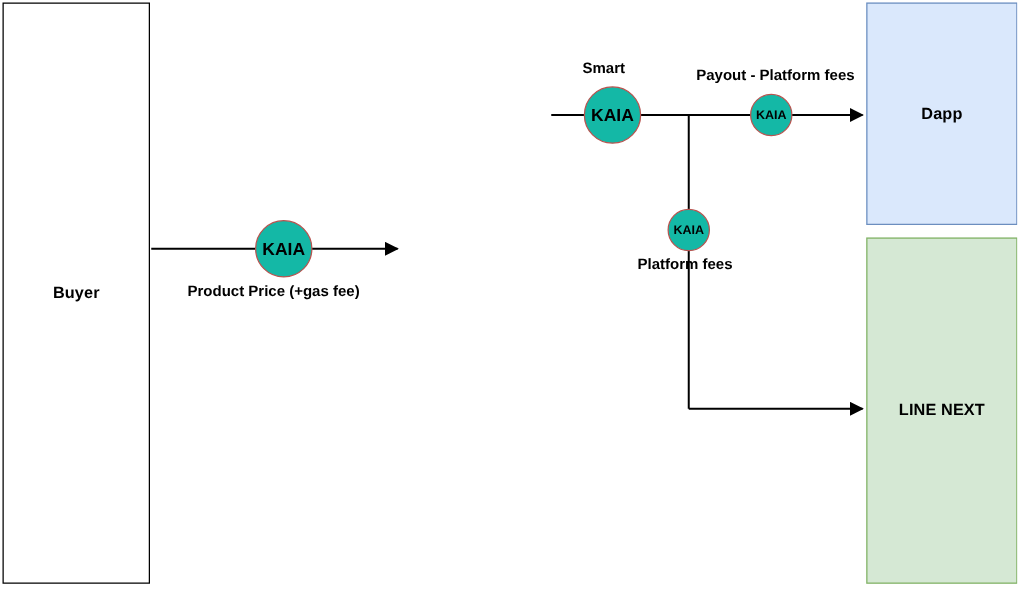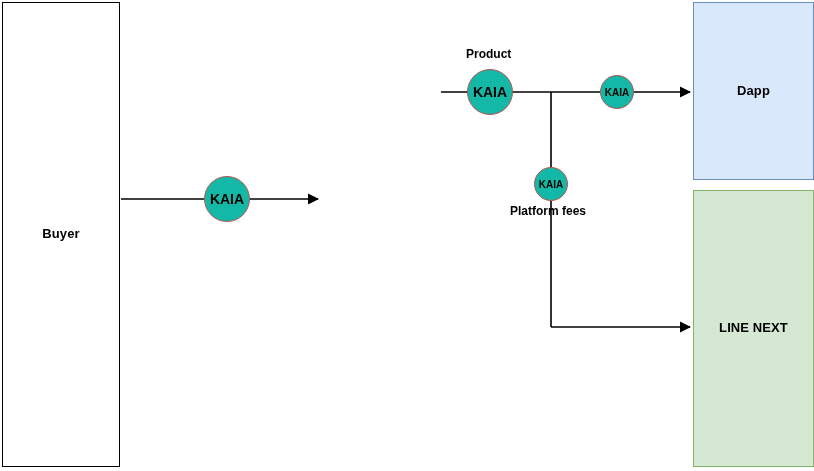--- a/index.html
+++ b/index.html
@@ -180,19 +180,21 @@
   </div>
 
   <div class="kaia-token kaia-sm" id="kaia-payout-net">
     <span>KAIA</span>
   </div>
 
   <div class="kaia-token kaia-sm" id="kaia-platform-fees">
     <span>KAIA</span>
   </div>
 
-
-  <div class="edge-label" id="label-payout">Product</div>
-
+  <div class="edge-label" id="label-product-price">Product Price (+gas fee)</div>
+
+  <div class="edge-label" id="label-payout">Smart</div>
+
+  <div class="edge-label" id="label-payout-net">Payout - Platform fees</div>
 
   <div class="edge-label" id="label-platform-fees">Platform fees</div>
 
 </div>
 
 </body></html>

